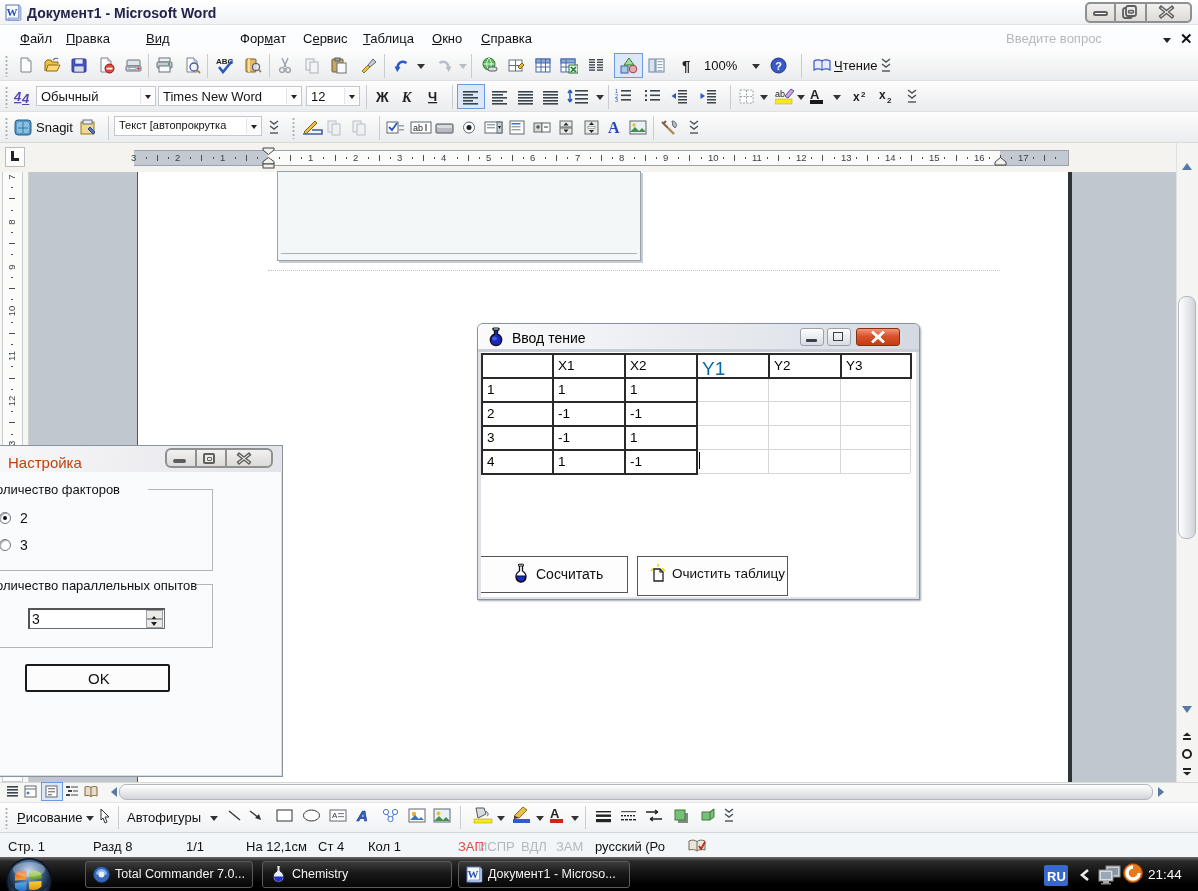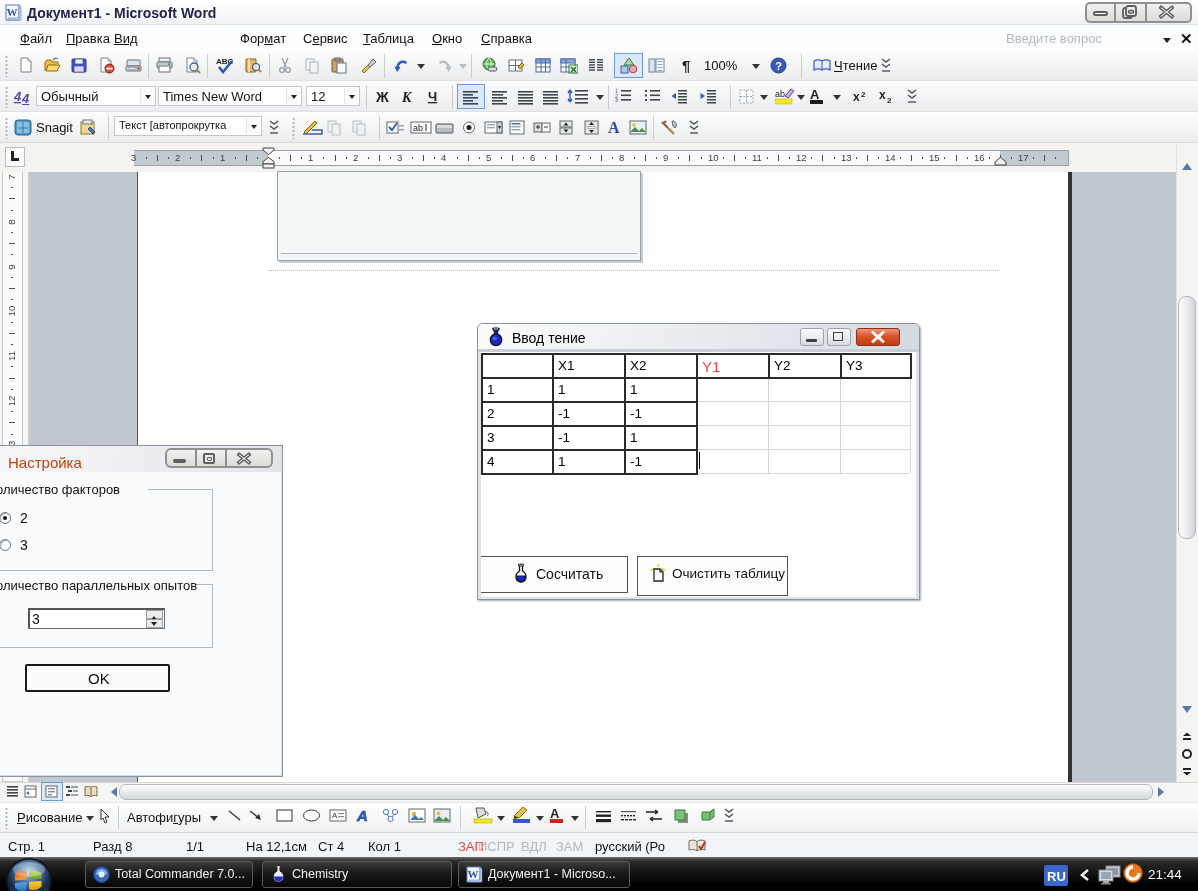--- a/index.html
+++ b/index.html
@@ -37,21 +37,21 @@
       </svg>
     </div>
     <div class="ab" style="left:1158px;top:4px;width:17px;height:16px;">
 <svg width="17" height="16" viewBox="0 0 17 16">
         <path d="M3 2 L8.5 6.5 L14 2 L15.5 4 L10.5 8 L15.5 12 L14 14 L8.5 9.5 L3 14 L1.5 12 L6.5 8 L1.5 4 Z" fill="#eceae7" stroke="#5c5e60" stroke-width="1.6" stroke-linejoin="round"></path>
       </svg>
     </div>
 <div class="ab" style="left:0;top:25px;width:1198px;height:25px;background:#fcfdfe;"></div>
 <div class="t" style="left:20px;top:31px;"><span style="text-decoration:underline">Ф</span>айл</div>
 <div class="t" style="left:66px;top:31px;"><span style="text-decoration:underline">П</span>равка</div>
-<div class="t" style="left:114px;top:31px;text-decoration:underline;"><span style="text-decoration:underline">В</span>ид</div>
+<div class="t" style="left:146px;top:31px;text-decoration:underline;"><span style="text-decoration:underline">В</span>ид</div>
 <div class="t" style="left:172px;top:31px;margin-top:22px;">Вст<span style="text-decoration:underline">а</span>вка</div>
 <div class="t" style="left:240px;top:31px;">Фор<span style="text-decoration:underline">м</span>ат</div>
 <div class="t" style="left:303px;top:31px;">С<span style="text-decoration:underline">е</span>рвис</div>
 <div class="t" style="left:363px;top:31px;"><span style="text-decoration:underline">Т</span>аблица</div>
 <div class="t" style="left:432px;top:31px;"><span style="text-decoration:underline">О</span>кно</div>
 <div class="t" style="left:481px;top:31px;"><span style="text-decoration:underline">С</span>правка</div>
 <div class="t" style="left:1006px;top:31px;color:#b4b8bc;">Введите вопрос</div>
 <div class="ab" style="left:1163px;top:38px;border:4px solid transparent;border-top:5px solid #222;"></div>
 <div class="t" style="left:1180px;top:30px;font-size:15px;font-weight:bold;color:#111;">✕</div>
 <div class="ab" style="left:0;top:50px;width:1198px;height:31px;background:linear-gradient(#fdfdfd,#ebecee);border-bottom:1px solid #e0e0e2;"></div>
@@ -977,21 +977,21 @@
     <div class="ab" style="left:552px;top:353px;width:2px;height:122px;background:#2a2a2a;"></div>
     <div class="ab" style="left:624px;top:353px;width:2px;height:122px;background:#2a2a2a;"></div>
     <div class="ab" style="left:696px;top:353px;width:2px;height:122px;background:#2a2a2a;"></div>
     <div class="ab" style="left:696px;top:353px;width:214px;height:2px;background:#2a2a2a;"></div>
     <div class="ab" style="left:696px;top:377px;width:214px;height:2px;background:#2a2a2a;"></div>
     <div class="ab" style="left:768px;top:353px;width:2px;height:24px;background:#2a2a2a;"></div>
     <div class="ab" style="left:840px;top:353px;width:2px;height:24px;background:#2a2a2a;"></div>
     <div class="ab" style="left:910px;top:353px;width:2px;height:26px;background:#2a2a2a;"></div>
 <div class="t" style="left:558px;top:358px;font-size:13.5px;color:#000;">X1</div>
 <div class="t" style="left:630px;top:358px;font-size:13.5px;color:#000;">X2</div>
-<div class="t" style="left:702px;top:358px;font-size:15px;color:#ef4444;">Y1</div>
+<div class="t" style="left:702px;top:358px;font-size:19px;color:#0369a1;">Y1</div>
 <div class="t" style="left:774px;top:358px;font-size:13.5px;color:#000;">Y2</div>
 <div class="t" style="left:846px;top:358px;font-size:13.5px;color:#000;">Y3</div>
 <div class="t" style="left:487px;top:382px;font-size:13.5px;color:#000;">1</div>
 <div class="t" style="left:558px;top:382px;font-size:13.5px;color:#000;">1</div>
 <div class="t" style="left:630px;top:382px;font-size:13.5px;color:#000;">1</div>
 <div class="t" style="left:487px;top:406px;font-size:13.5px;color:#000;">2</div>
 <div class="t" style="left:558px;top:406px;font-size:13.5px;color:#000;">-1</div>
 <div class="t" style="left:630px;top:406px;font-size:13.5px;color:#000;">-1</div>
 <div class="t" style="left:487px;top:430px;font-size:13.5px;color:#000;">3</div>
 <div class="t" style="left:558px;top:430px;font-size:13.5px;color:#000;">-1</div>

